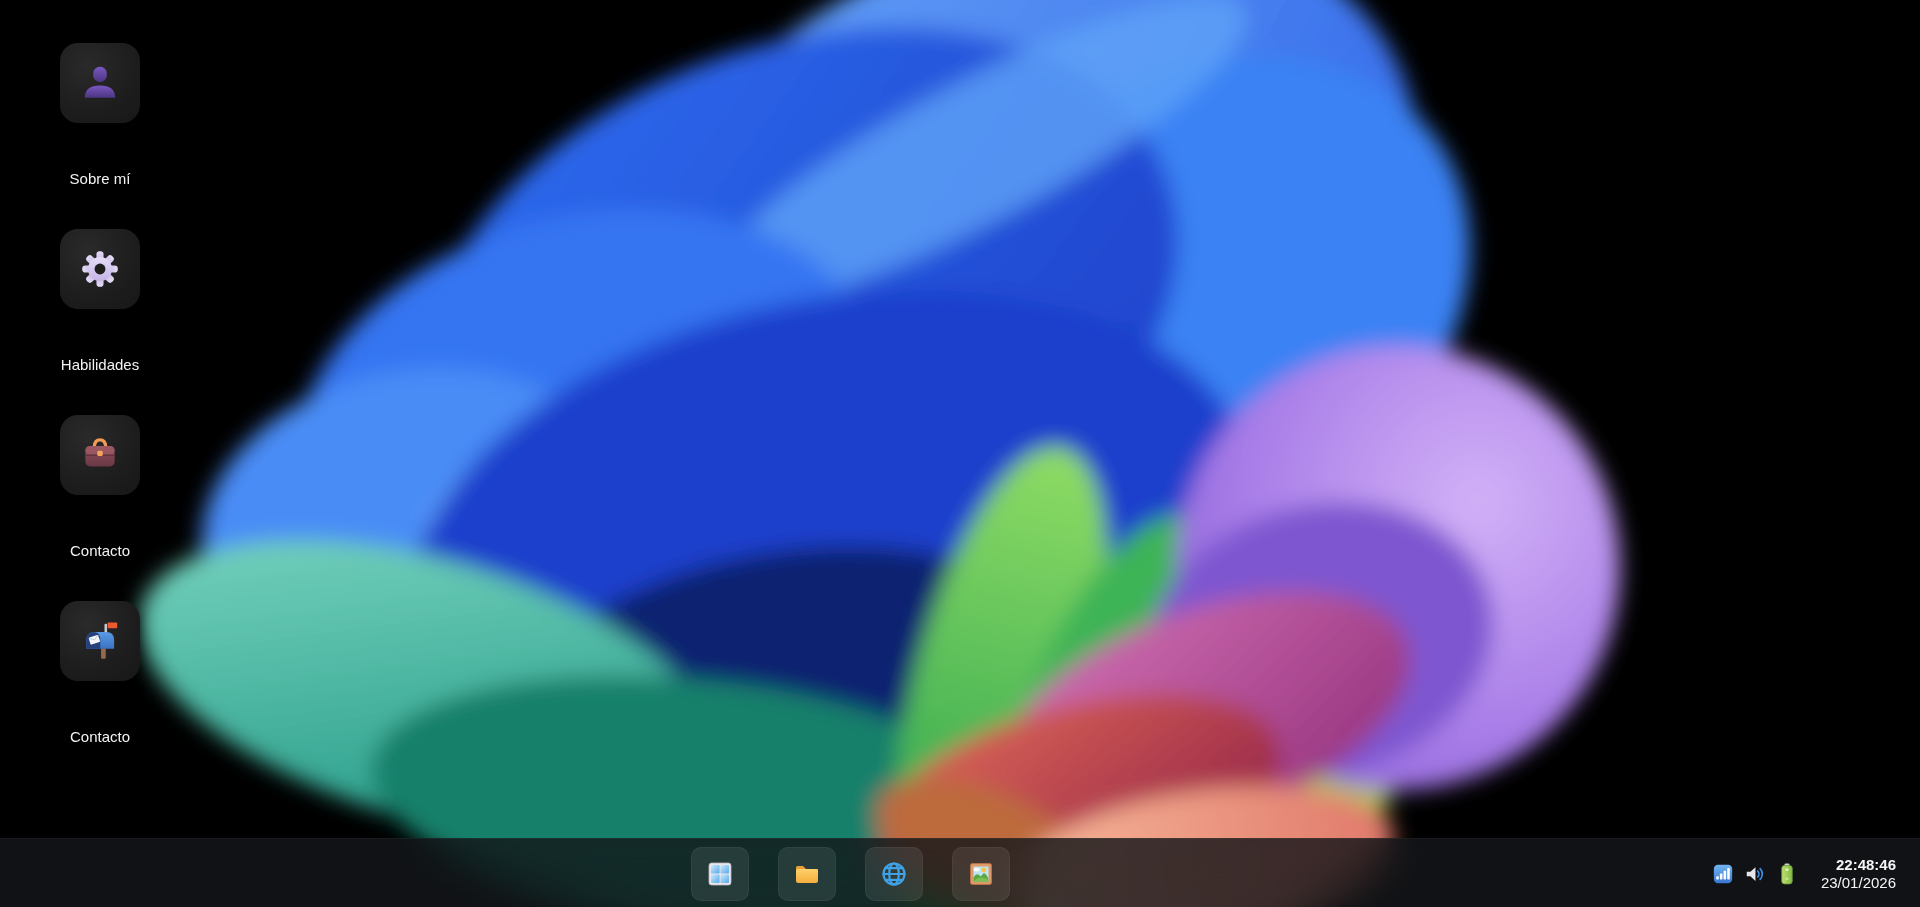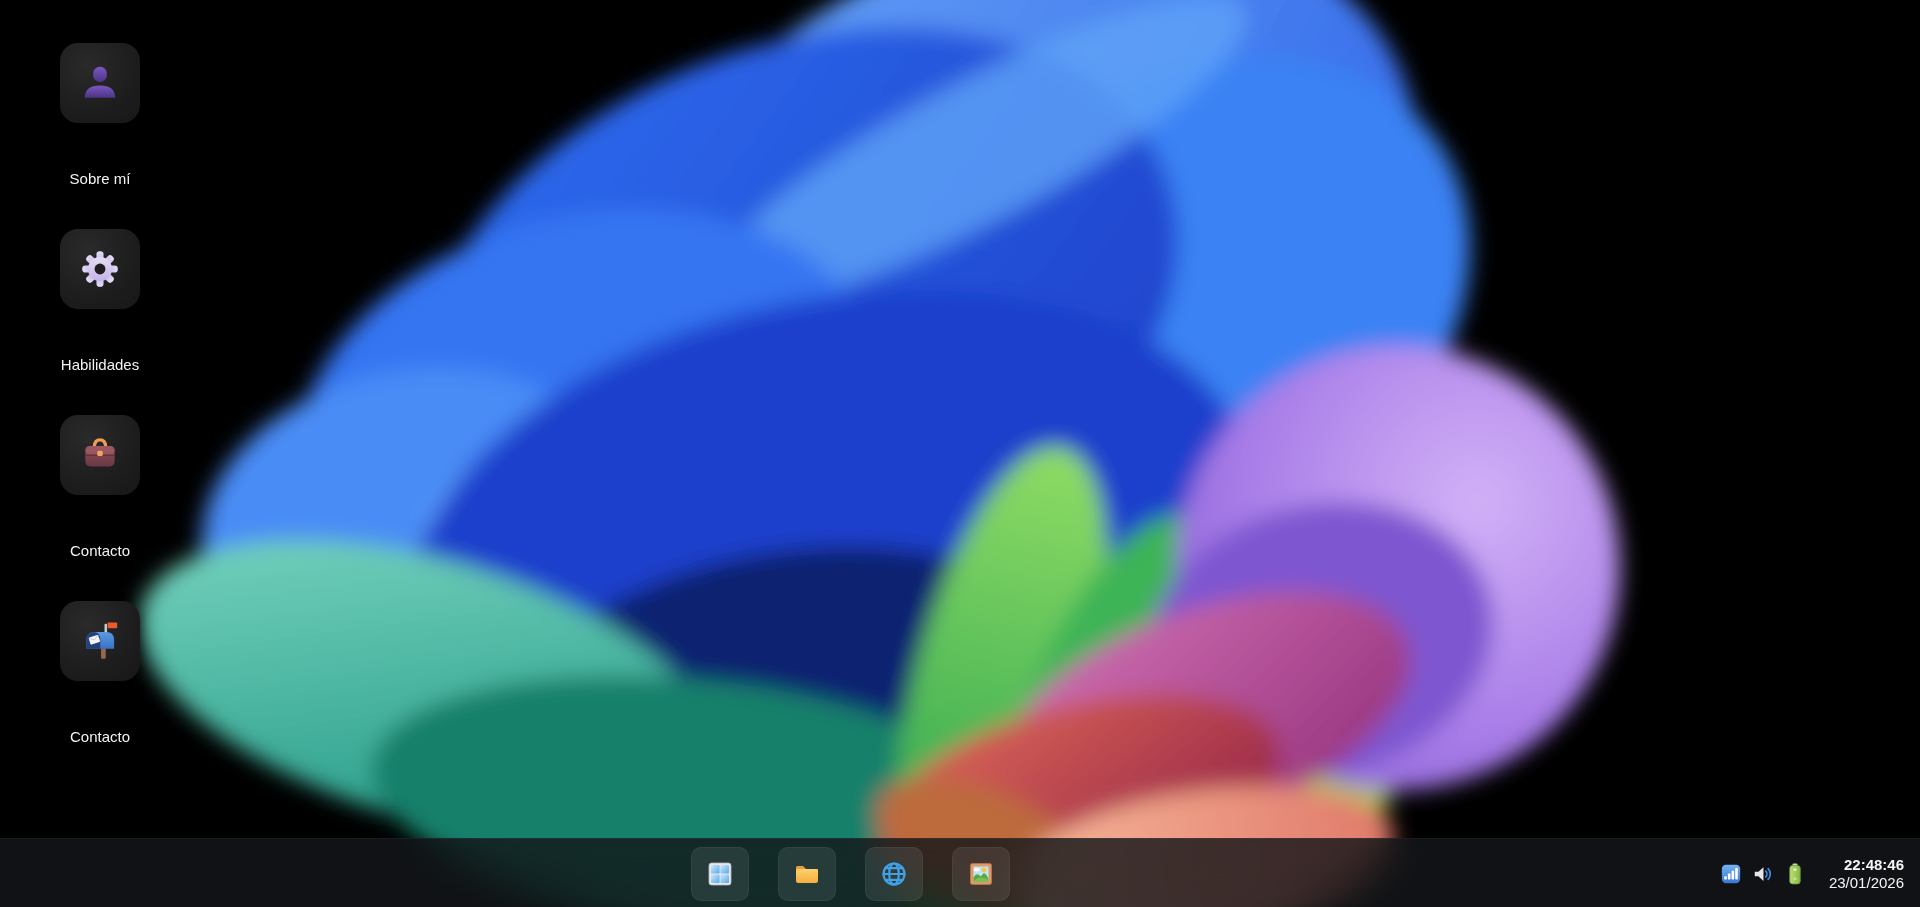--- a/index.html
+++ b/index.html
@@ -63,21 +63,21 @@
     width: 58px; height: 54px;
     border-radius: 10px;
     border: 1px solid rgba(255,255,255,0.05);
     background: rgba(255,255,255,0.085);
     display: flex; align-items: center; justify-content: center;
     cursor: pointer;
   }
 
   .tray {
     position: absolute; right: 0; top: 0; height: 69px;
-    padding-right: 16px;
+    padding-right: 24px;
     display: flex; align-items: center; gap: 8px;
   }
   .tray-icon {
     width: 24px; height: 26px;
     display: flex; align-items: center; justify-content: center;
     cursor: pointer;
   }
   .clock {
     margin-left: 14px;
     text-align: right;

